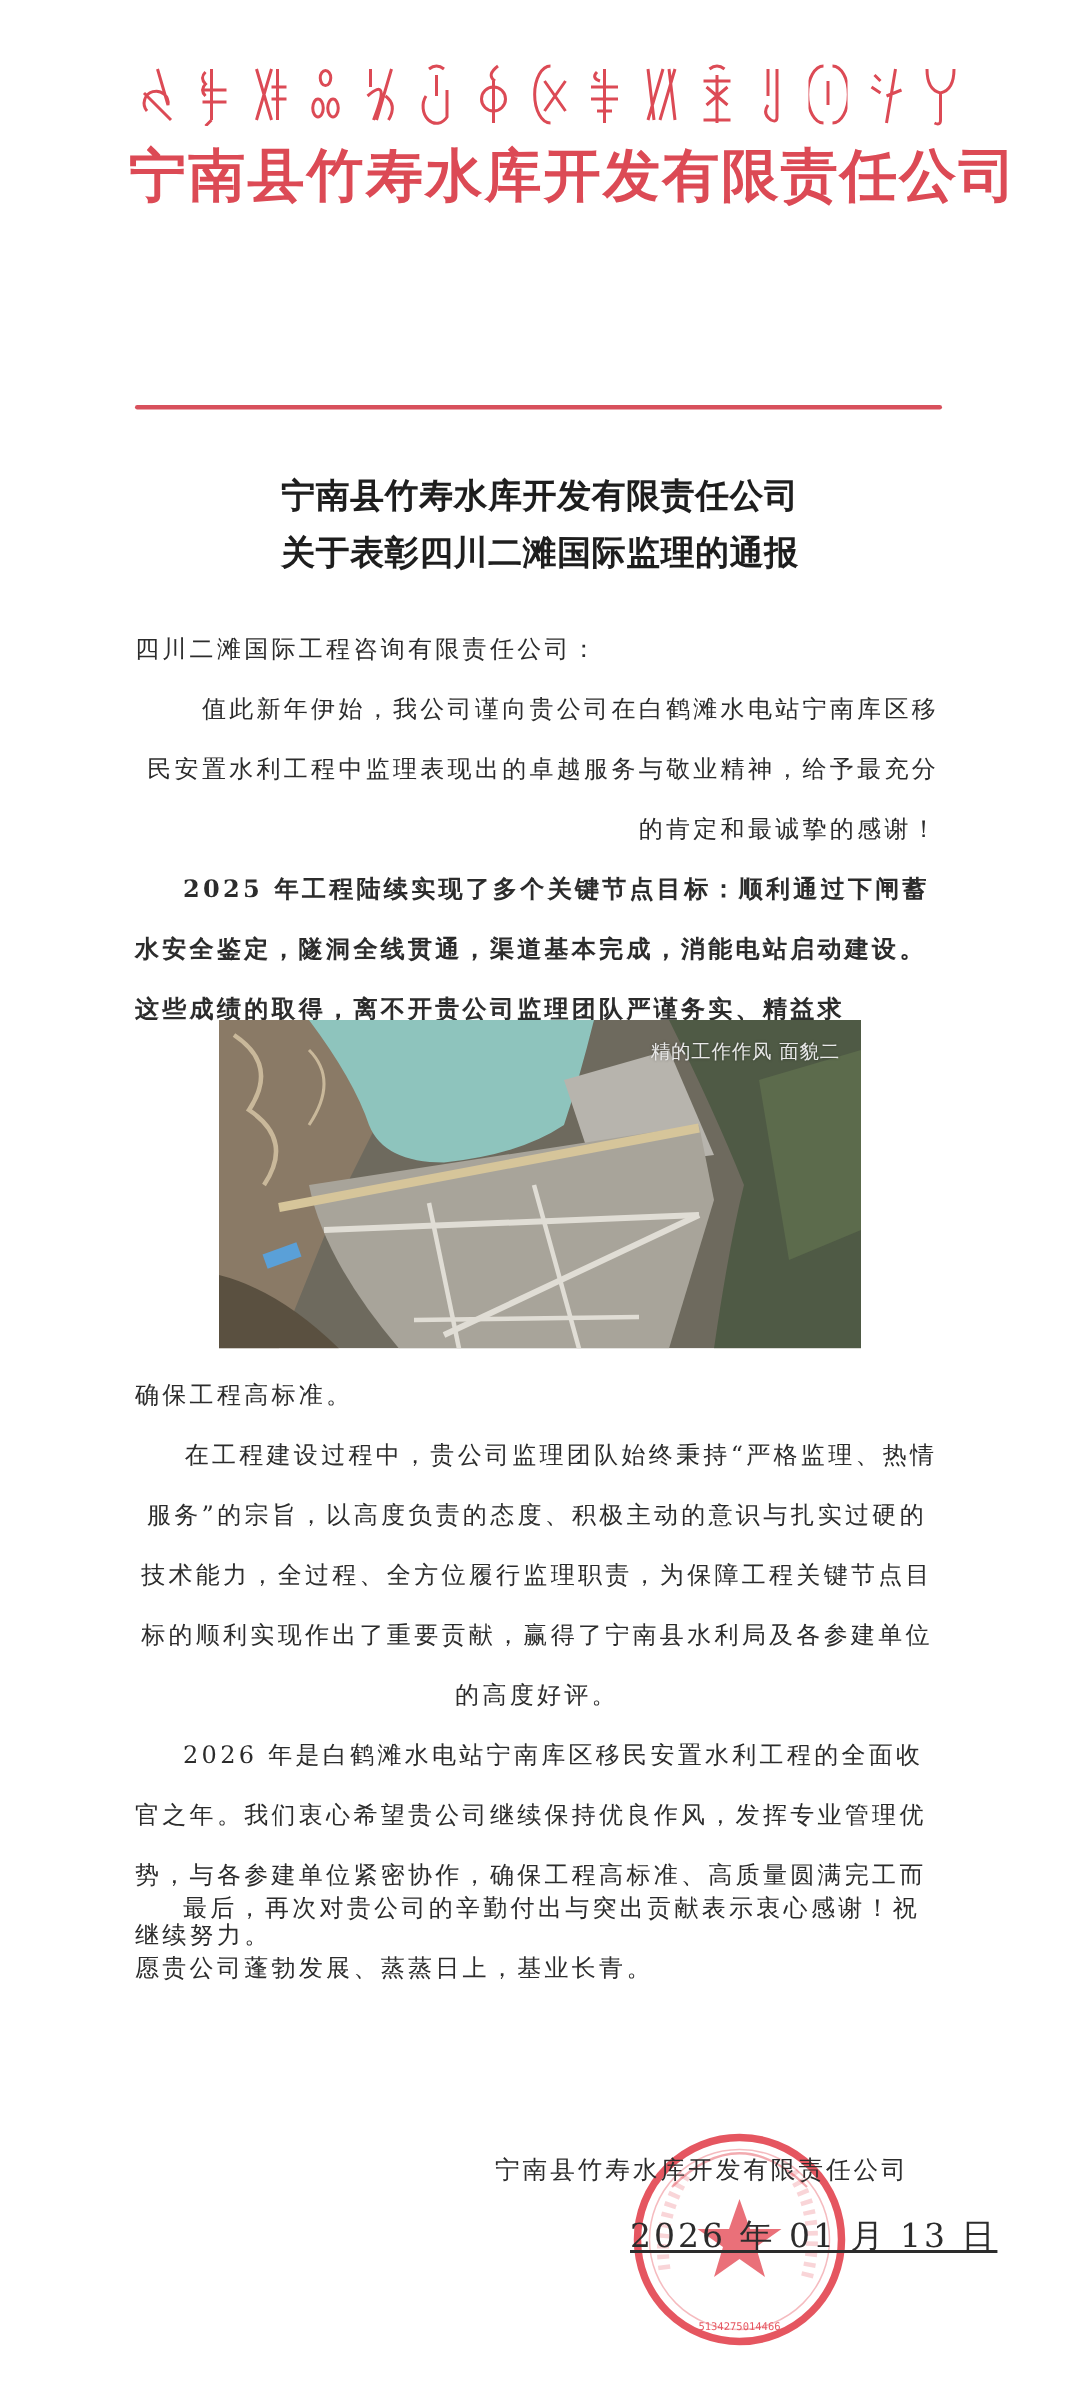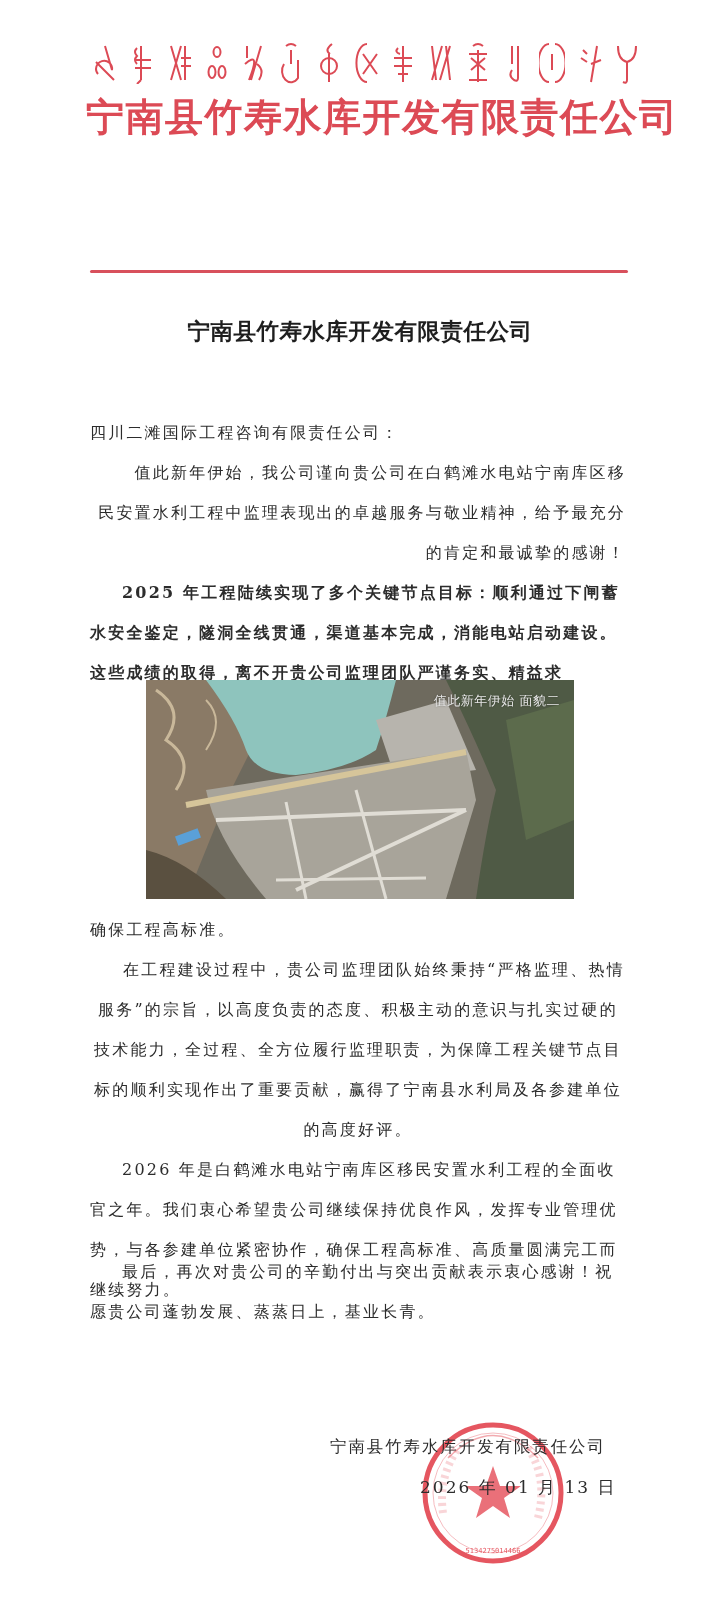--- a/index.html
+++ b/index.html
@@ -17,21 +17,21 @@
                font-size: 22.5px; font-weight: bold; color: #1e1e1e; line-height: 38px; letter-spacing: 0.5px; }
   .body-text { position: absolute; left: 90px; width: 536px; font-size: 16px; line-height: 40px;
                color: #2c2c2c; letter-spacing: 2.2px; margin: 0; }
   .indent { text-indent: 2em; }
   .photo { position: absolute; left: 146px; top: 680px; width: 428px; height: 219px; overflow: hidden; }
   .photo svg { display: block; }
   .photo-caption { position: absolute; right: 14px; top: 12px; color: #e8e8e8; font-size: 13px;
                    font-family: "DejaVu Sans", "Liberation Sans", sans-serif; letter-spacing: 0.5px;
                    text-shadow: 0 0 2px rgba(0,0,0,0.4); }
   .signature { position: absolute; left: 330px; top: 1436px; font-size: 16.4px; letter-spacing: 2px; color: #2c2c2c; }
-  .date { position: absolute; left: 420px; top: 1476px; font-size: 17px; letter-spacing: 2px; color: #2c2c2c; }
+  .date { position: absolute; left: 420px; top: 1476px; font-size: 22px; letter-spacing: 2px; color: #2c2c2c; text-decoration: underline; }
   .seal { position: absolute; left: 418px; top: 1418px; width: 150px; height: 150px; opacity: 0.82; }
 </style>
 </head>
 <body>
 
 <div class="yi-line">
   <svg class="yi-glyph" viewBox="0 0 26 44">
       <path d="M6 34 A8 8 0 1 1 20 30 L13 6 M4 22 L22 40" stroke="#dc4a55" stroke-width="2" fill="none"></path>
     </svg>
   <svg class="yi-glyph" viewBox="0 0 26 44">
@@ -79,20 +79,21 @@
   <svg class="yi-glyph" viewBox="0 0 26 44">
       <path d="M4 6 Q4 20 13 22 Q22 20 22 6 M13 22 L13 40 Q13 44 9 42" stroke="#dc4a55" stroke-width="2" fill="none"></path>
     </svg>
 </div>
 
 <div class="masthead">宁南县竹寿水库开发有限责任公司</div>
 <div class="red-rule"></div>
 
 <div class="doc-title">
   <div>宁南县竹寿水库开发有限责任公司</div>
+  <div>关于表彰四川二滩国际监理的通报</div>
 </div>
 
 <p class="body-text" style="top:413px;">四川二滩国际工程咨询有限责任公司：</p>
 <p class="body-text indent" style="top:453px;text-align:right;">值此新年伊始，我公司谨向贵公司在白鹤滩水电站宁南库区移民安置水利工程中监理表现出的卓越服务与敬业精神，给予最充分的肯定和最诚挚的感谢！</p>
 <p class="body-text indent" style="top:573px;font-weight:bold;">2025 年工程陆续实现了多个关键节点目标：顺利通过下闸蓄水安全鉴定，隧洞全线贯通，渠道基本完成，消能电站启动建设。这些成绩的取得，离不开贵公司监理团队严谨务实、精益求</p>
 
 <div class="photo">
   <svg width="428" height="219" viewBox="0 0 428 219">
     <rect width="428" height="219" fill="#6e6a5e"></rect>
 
@@ -114,21 +115,21 @@
     <path d="M70 140 L320 130" stroke="#e0ddd5" stroke-width="4"></path>
     <path d="M140 122 L160 219" stroke="#e0ddd5" stroke-width="3"></path>
     <path d="M210 110 L240 219" stroke="#e0ddd5" stroke-width="3"></path>
     <path d="M320 130 L150 210" stroke="#e0ddd5" stroke-width="4"></path>
     <path d="M130 200 L280 198" stroke="#e0ddd5" stroke-width="3"></path>
 
     <rect x="30" y="152" width="24" height="10" fill="#5aa0d8" transform="rotate(-20 42 157)"></rect>
 
     <path d="M0 170 Q40 180 80 219 L0 219 Z" fill="#5a5040"></path>
   </svg>
-  <div class="photo-caption">值此新年伊始 面貌二</div>
+  <div class="photo-caption">精的工作作风 面貌二</div>
 </div>
 
 <p class="body-text" style="top:910px;">确保工程高标准。</p>
 <p class="body-text indent" style="top:950px;text-align:center;">在工程建设过程中，贵公司监理团队始终秉持“严格监理、热情服务”的宗旨，以高度负责的态度、积极主动的意识与扎实过硬的技术能力，全过程、全方位履行监理职责，为保障工程关键节点目标的顺利实现作出了重要贡献，赢得了宁南县水利局及各参建单位的高度好评。</p>
 <p class="body-text indent" style="top:1150px;">2026 年是白鹤滩水电站宁南库区移民安置水利工程的全面收官之年。我们衷心希望贵公司继续保持优良作风，发挥专业管理优势，与各参建单位紧密协作，确保工程高标准、高质量圆满完工而继续努力。</p>
 <p class="body-text indent" style="top:1252px;">最后，再次对贵公司的辛勤付出与突出贡献表示衷心感谢！祝愿贵公司蓬勃发展、蒸蒸日上，基业长青。</p>
 
 <svg class="seal" viewBox="0 0 150 150">
   <circle cx="75" cy="75" r="68" stroke="#e0323e" stroke-width="5" fill="none"></circle>
   <circle cx="75" cy="75" r="60" stroke="#e0323e" stroke-width="1" fill="none" opacity="0.4"></circle>

